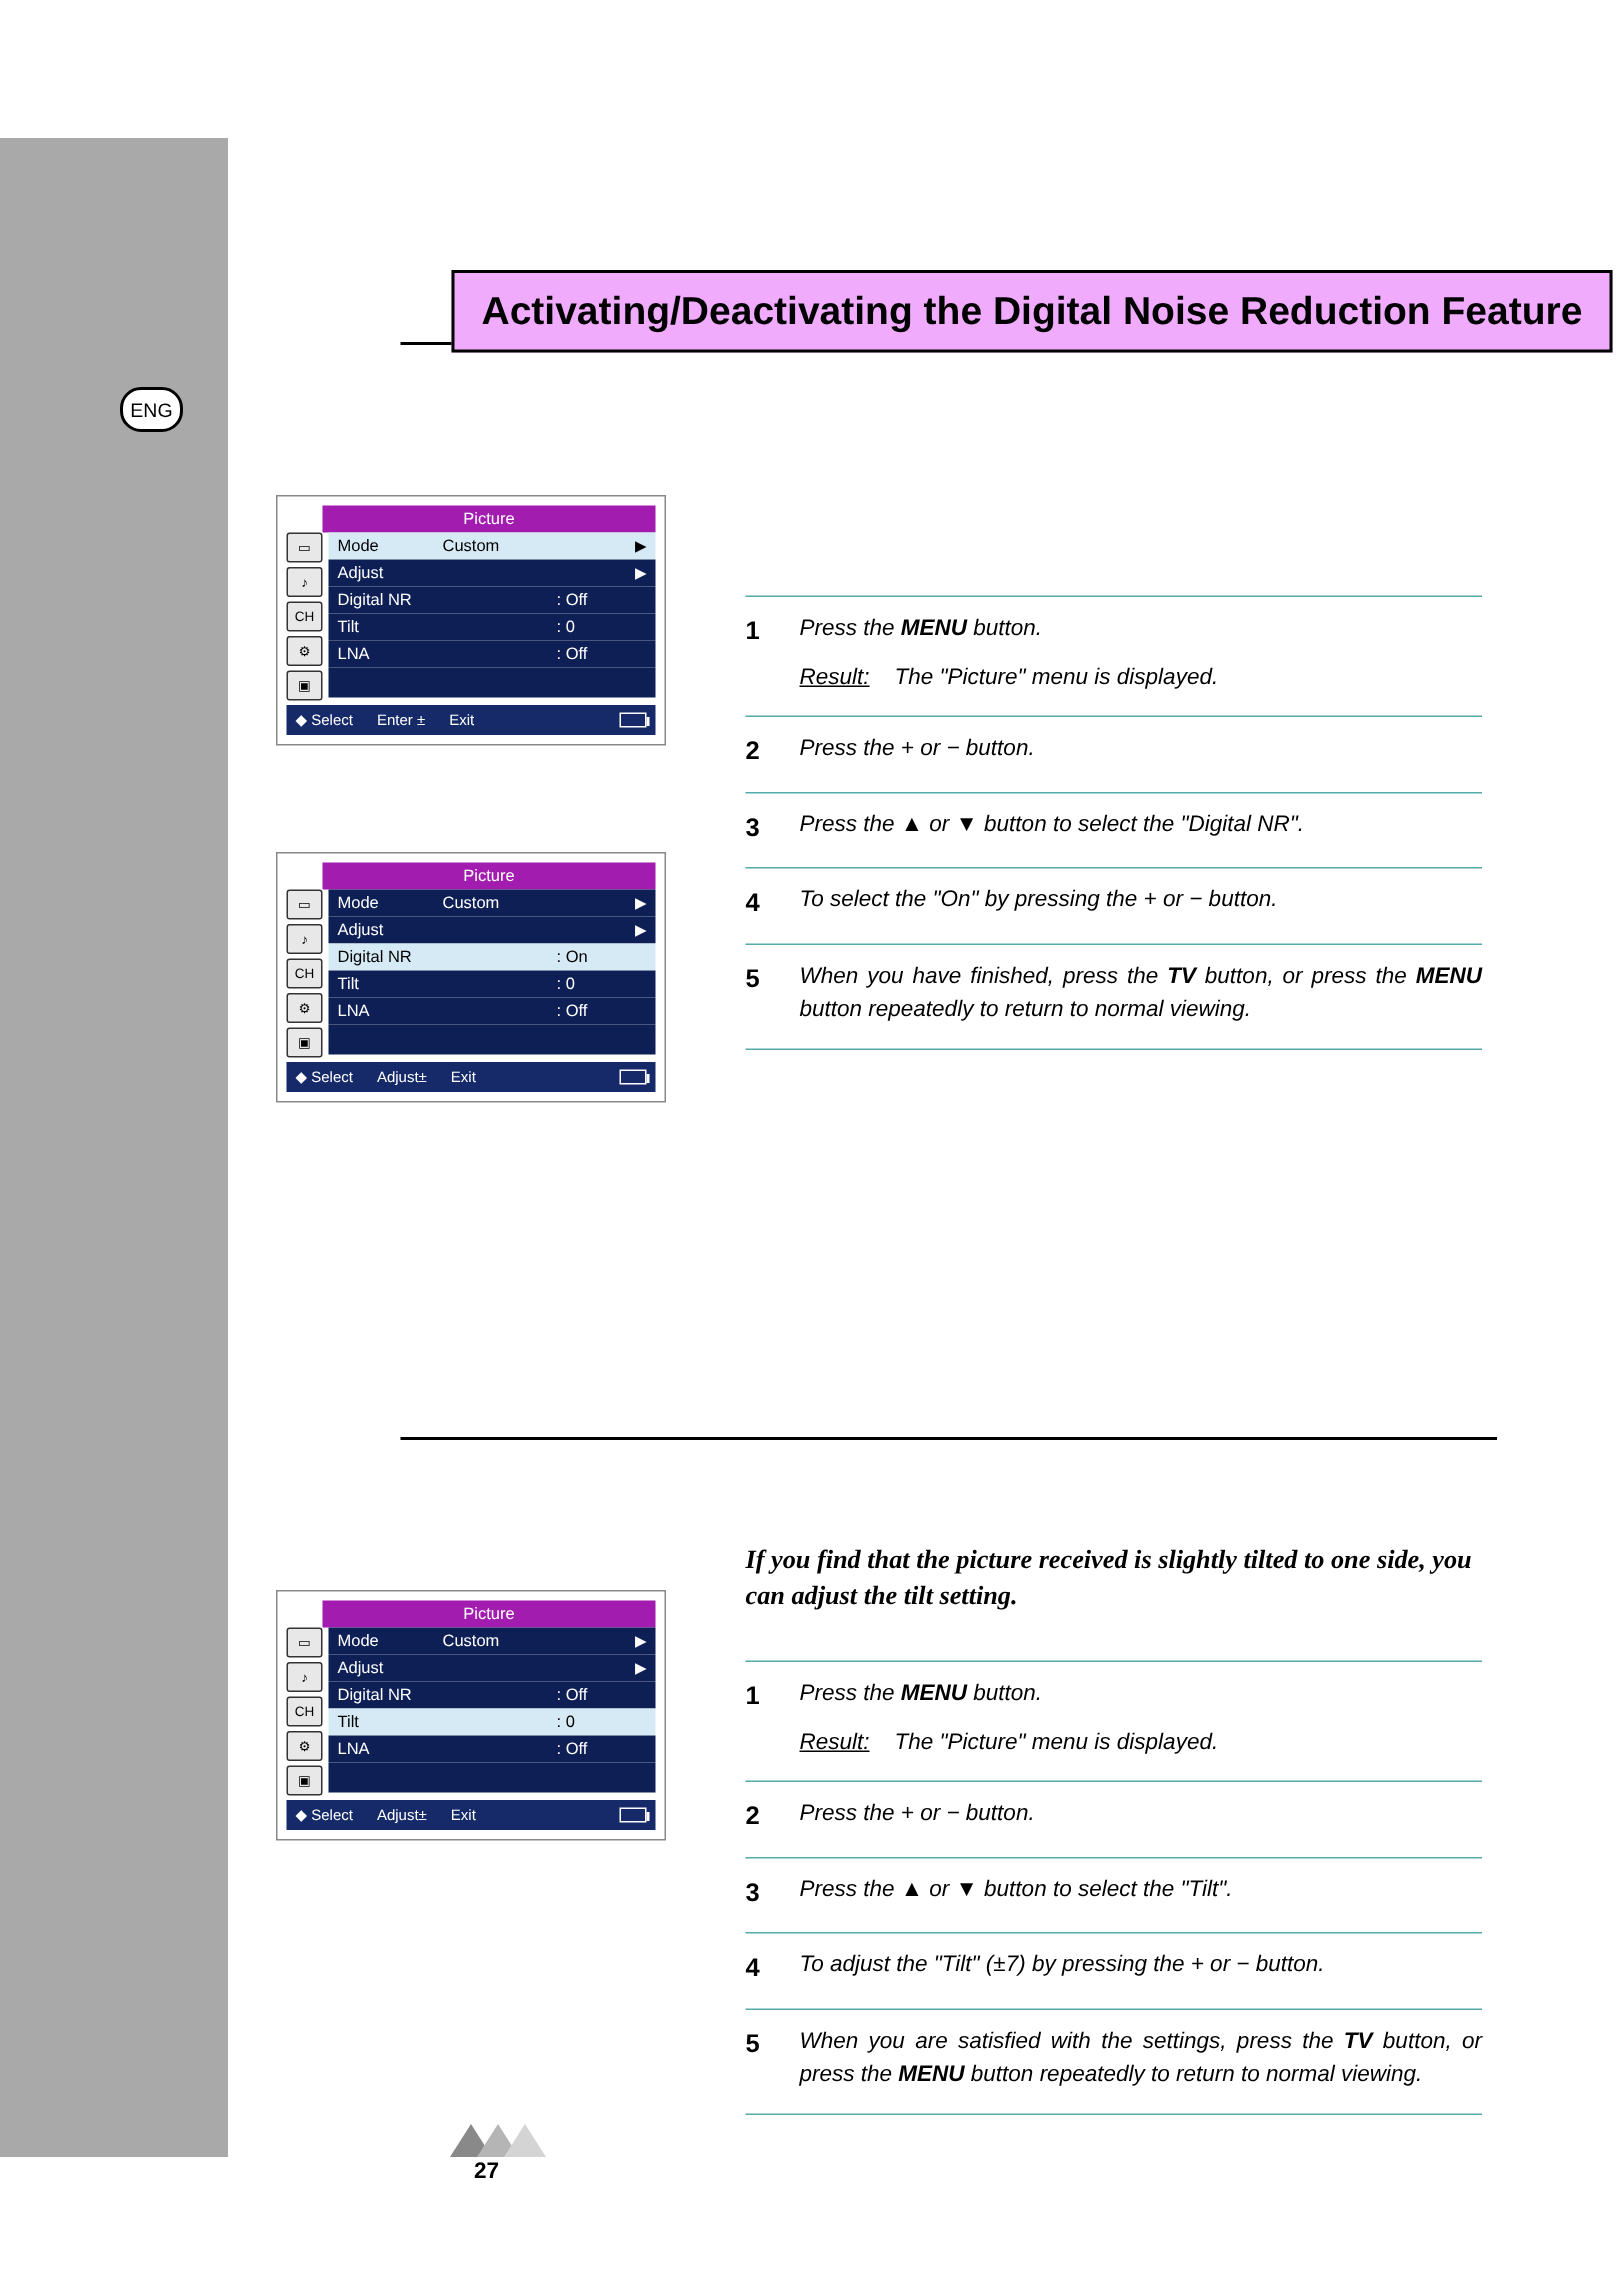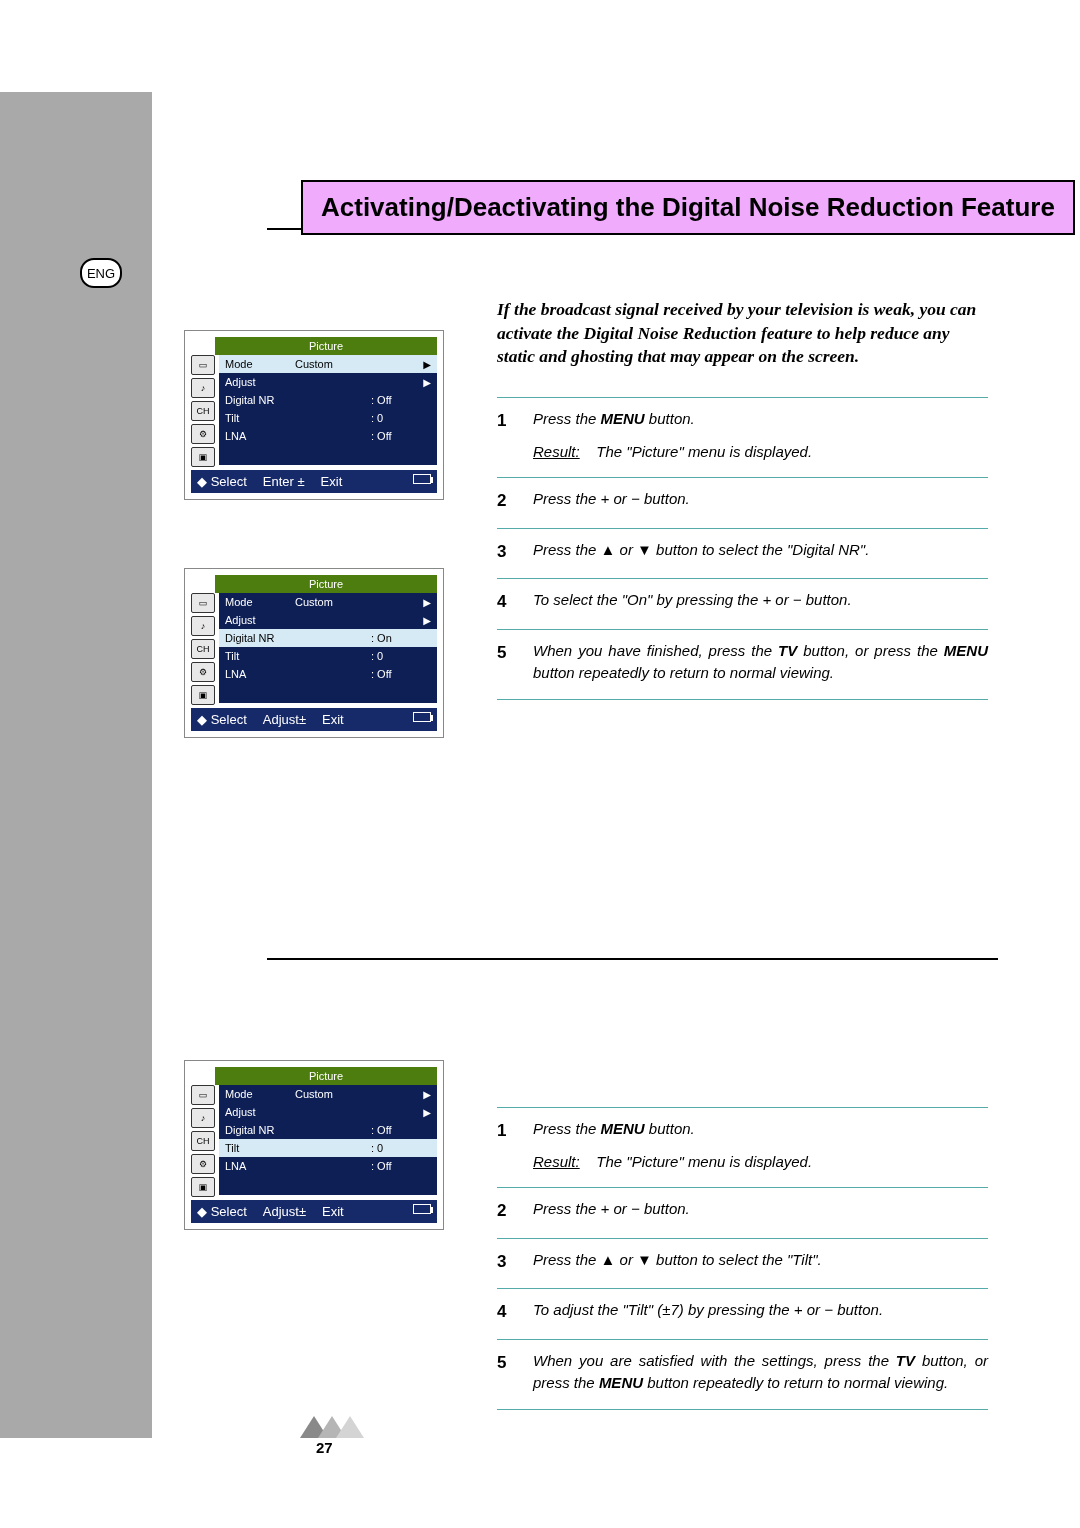--- a/index.html
+++ b/index.html
@@ -12,52 +12,51 @@
   .section-title-box.tb2 { left:301px; top:910px; }
   .intro-text { position:absolute; font-style:italic; font-weight:bold; font-size:17.5px; line-height:1.35; font-family:"Times New Roman",serif; }
   .steps { position:absolute; left:497px; right:92px; font-size:15px; line-height:1.5; }
   .steps .sep { border:0; border-top:1px solid #5aa; margin:3px 0 10px 0; }
   .step-row { display:flex; margin-bottom:14px; }
   .step-num { width:36px; font-weight:bold; font-size:17px; flex-shrink:0; }
   .step-body { flex:1; text-align:left;font-style:italic; }
   .step-body.justify { text-align:justify; }
   .underline { text-decoration:underline;text-align:right; }
   .osd-wrap { position:absolute; left:184px; width:260px; border:1px solid #888; padding:6px; background:#fff; }
-  .osd-title { text-align:center; font-size:11px; padding:3px 0; background:#4d7c0f; color:#fff; margin-left:24px; }
+  .osd-title { text-align:center; font-size:11px; padding:3px 0; background:#a21caf; color:#fff; margin-left:24px; }
   .osd-body { display:flex; }
   .osd-icons { width:28px; display:flex; flex-direction:column; }
   .osd-icons .ic { width:24px; height:20px; margin-bottom:3px; border:1.5px solid #333; border-radius:2px; background:#e8e8e8; display:flex; align-items:center; justify-content:center; font-size:9px; }
   .osd-items { flex:1; }
   .osd-row { display:flex; font-size:11px; padding:3px 6px; background:#0e1f55; color:#fff; align-items:center;justify-content:space-between; }
   .osd-row.hl { background:#d6eaf5; color:#000; }
   .osd-label { width:70px; }
   .osd-val { width:60px; }
   .osd-ar { margin-left:auto; font-size:10px; }
   .osd-filler { height:20px; background:#0e1f55; }
-  .osd-footer { display:flex; font-size:13px; padding:4px 6px; background:#162a6a; color:#fff; align-items:flex-start; gap:16px; }
+  .osd-footer { display:flex; font-size:10px; padding:4px 6px; background:#162a6a; color:#fff; align-items:center; gap:16px; }
   .osd-footer .batt { margin-left:auto; border:1px solid #fff; width:18px; height:10px; position:relative; }
   .osd-footer .batt::after { content:""; position:absolute; right:-3px; top:2px; width:2px; height:6px; background:#fff; }
   .page-num { position:absolute; left:316px; bottom:72px; font-weight:bold; font-size:15px; }
   .tri-group { position:absolute; left:300px; bottom:90px; width:60px; height:22px; }
   .tri { position:absolute; bottom:0; width:0; height:0; border-left:14px solid transparent; border-right:14px solid transparent; border-bottom:22px solid #898989; }
   .tri.t1 { left:0; }
   .tri.t2 { left:18px; border-bottom-color:#b5b5b5; }
   .tri.t3 { left:36px; border-bottom-color:#d4d4d4; }
 </style>
 </head>
 <body>
 
 <div class="page">
   <div class="sidebar"></div>
   <div class="eng-badge">ENG</div>
 
   <div class="title-line" style="top:228px;"></div>
   <div class="section-title-box">Activating/Deactivating the Digital Noise Reduction Feature</div>
 
-  <div class="intro-text" style="left:497px; top:298px; right:92px;">If the broadcast signal received by your television is weak, you can activate the Digital Noise Reduction feature to help reduce any static and ghosting that may appear on the screen.</div>
 
   <div class="steps" style="top:394px;">
     <hr class="sep">
     <div class="step-row">
       <div class="step-num">1</div>
       <div class="step-body">
         <span>Press the </span><b>MENU</b><span> button.</span>
         <div style="margin-top:10px;">
           <span class="underline">Result:</span>
           &nbsp;&nbsp;&nbsp;<span>The "Picture" menu is displayed.</span>
@@ -172,20 +171,21 @@
     <div class="osd-footer">
       <span><span>◆</span> <span>Select</span></span>
       <span><span>Adjust</span><span>±</span></span>
       <span>Exit</span>
       <span class="batt"></span>
     </div>
   </div>
 
   <div class="title-line" style="top:958px;"></div>
 
+  <div class="intro-text" style="left:497px; top:1028px; right:92px;">If you find that the picture received is slightly tilted to one side, you can adjust the tilt setting.</div>
 
   <div class="steps" style="top:1104px;">
     <hr class="sep">
     <div class="step-row">
       <div class="step-num">1</div>
       <div class="step-body">
         <span>Press the </span><b>MENU</b><span> button.</span>
         <div style="margin-top:10px;">
           <span class="underline">Result:</span>
           &nbsp;&nbsp;&nbsp;<span>The "Picture" menu is displayed.</span>

